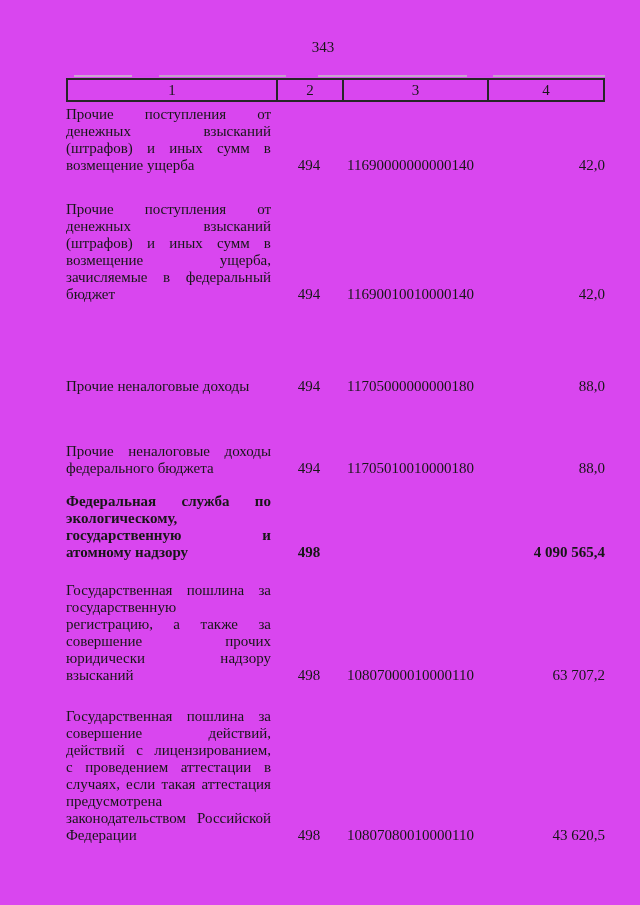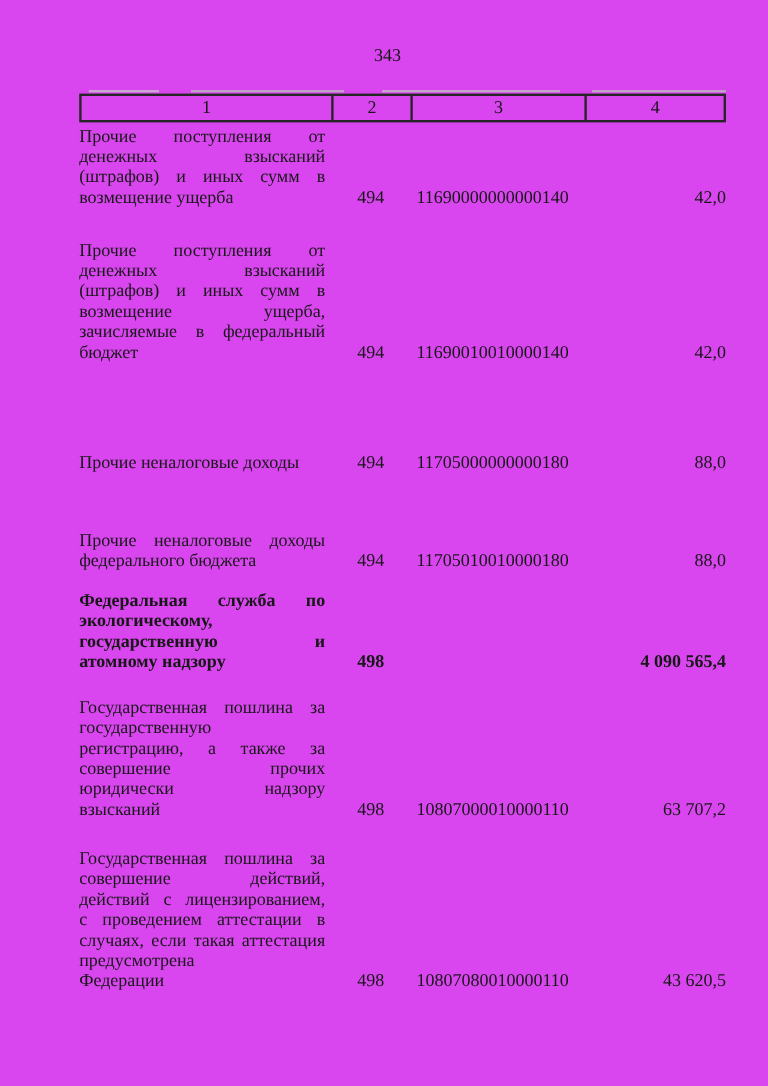--- a/index.html
+++ b/index.html
@@ -219,20 +219,24 @@
             <span>аттестации</span>
             <span>в</span>
           </div>
           <div class="ln j">
             <span>случаях,</span>
             <span>если</span>
             <span>такая</span>
             <span>аттестация</span>
           </div>
           <div class="ln">предусмотрена</div>
+          <div class="ln j">
+            <span>законодательством</span>
+            <span>Российской</span>
+          </div>
           <div class="ln">Федерации</div>
         </div>
     <div class="c2">498</div>
     <div class="c3">10807080010000110</div>
     <div class="c4">43 620,5</div>
   </div>
 </div>
 </div>
 
 </body></html>

